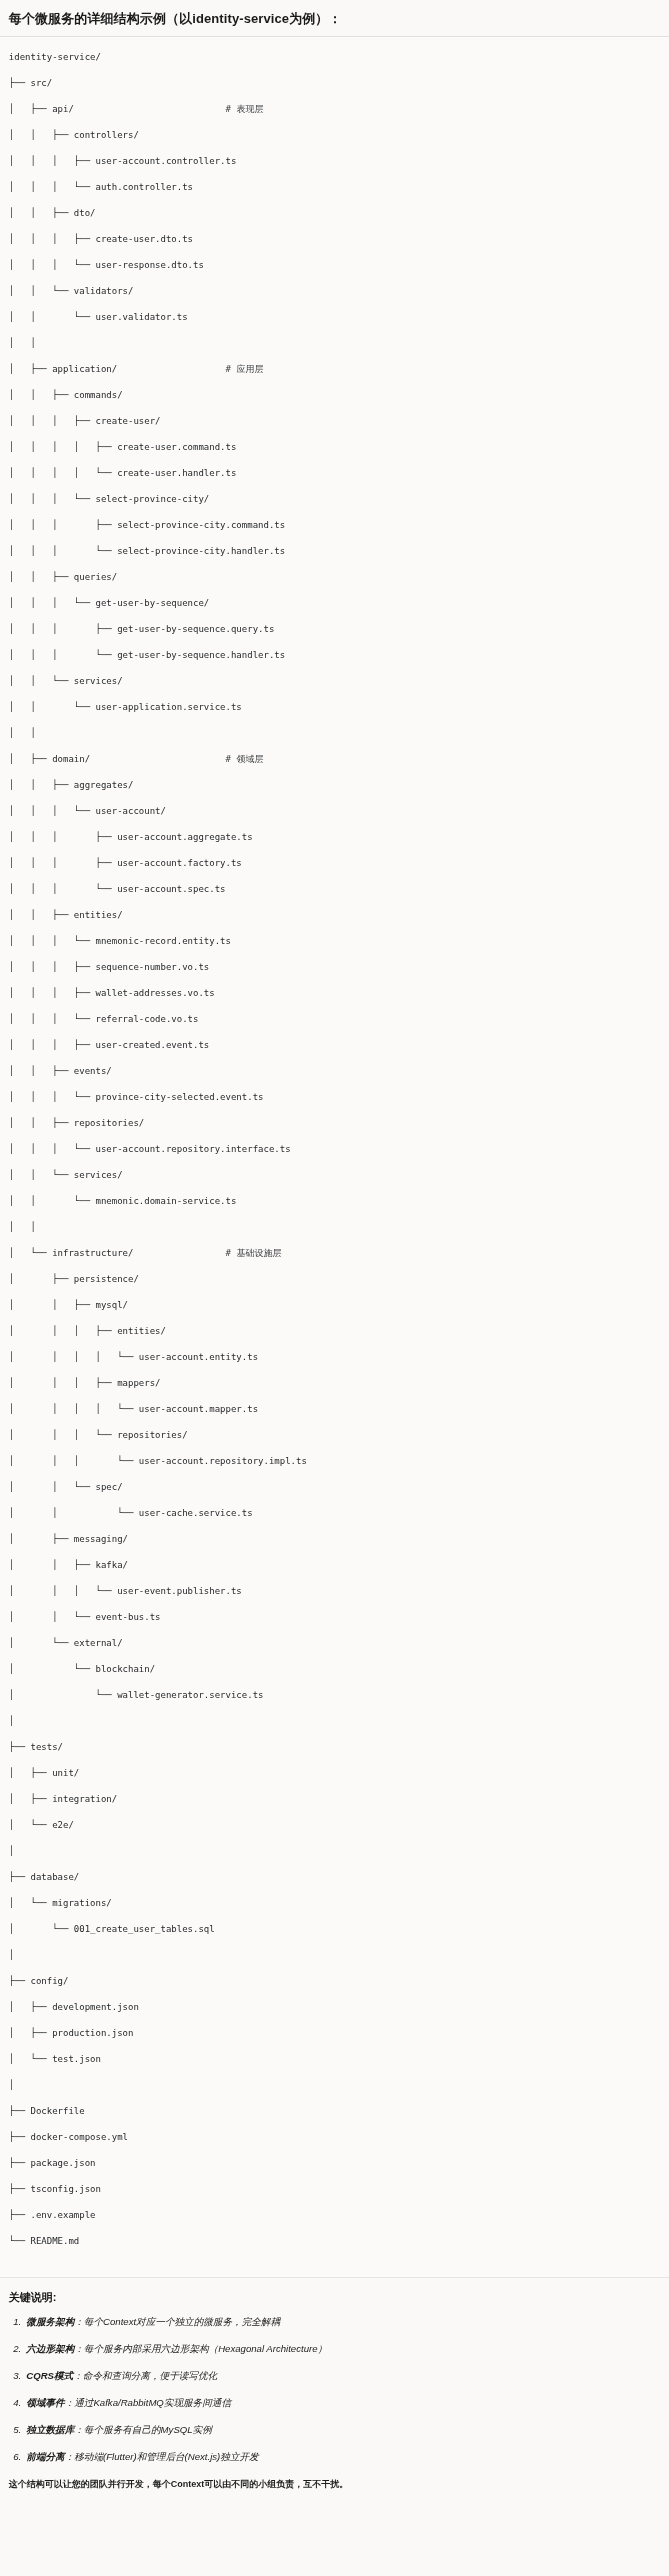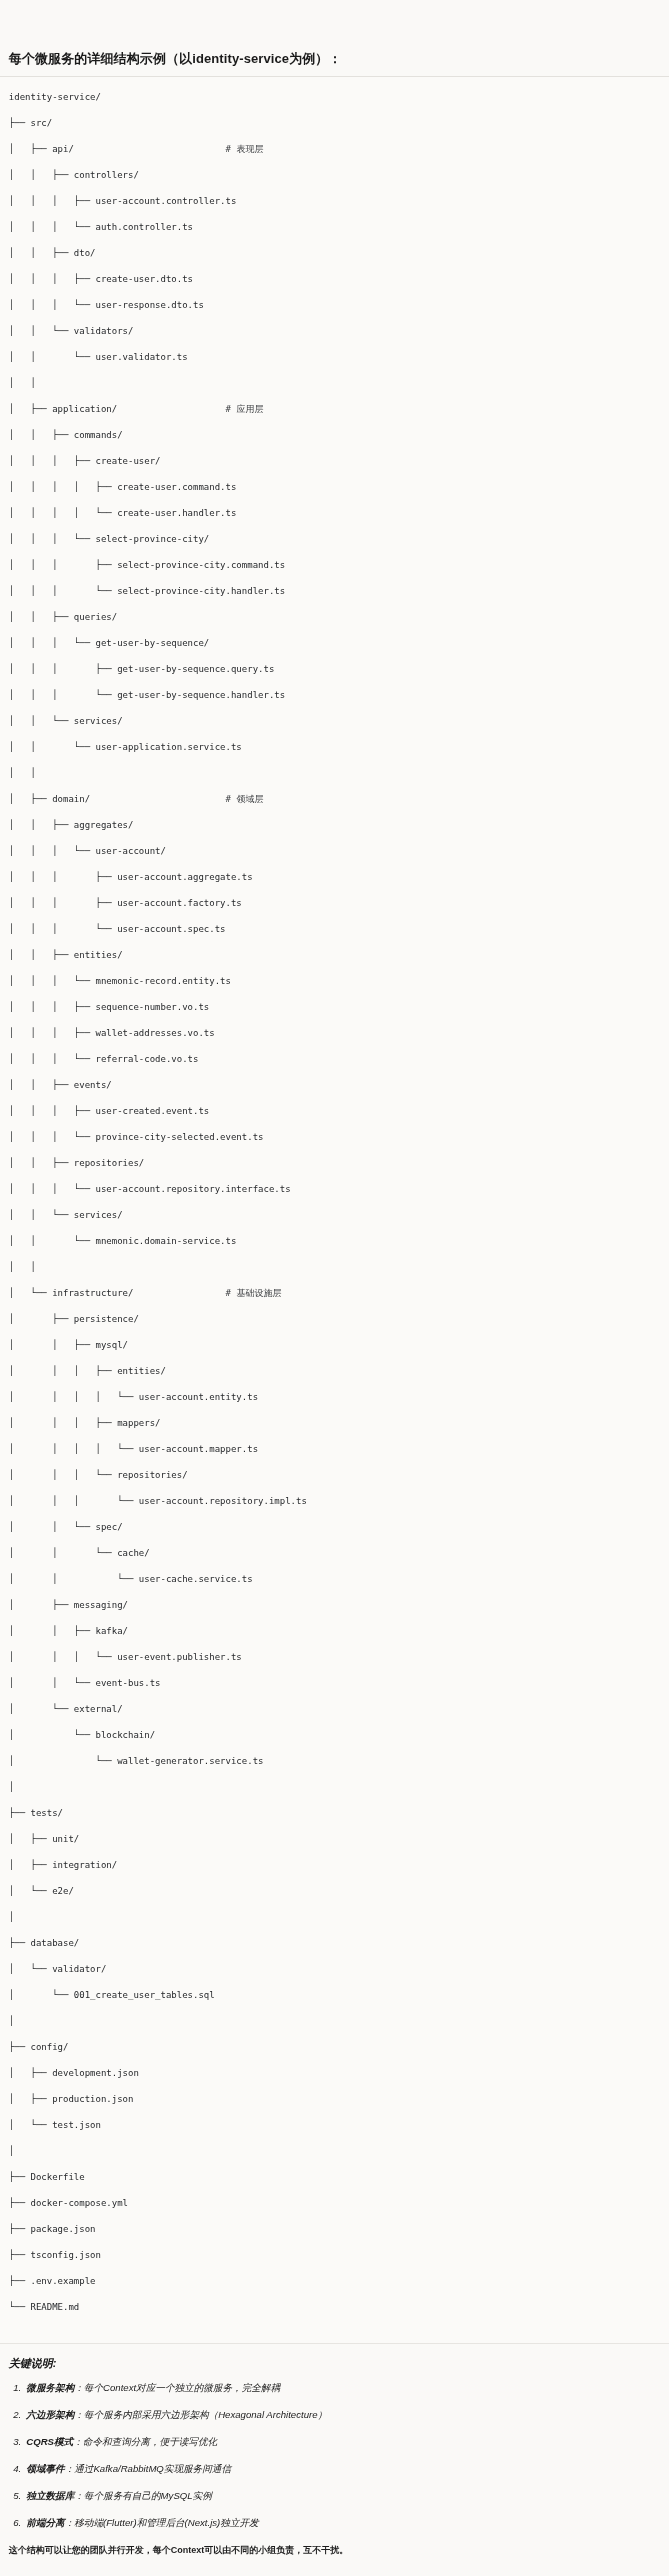--- a/index.html
+++ b/index.html
@@ -4,21 +4,21 @@
 <title>identity-service structure</title>
 <style>
   html,body{margin:0;padding:0;}
   body{
     width:669px;
     background:#faf9f7;
     font-family:"Liberation Sans","DejaVu Sans",sans-serif;
     color:#1f1f1f;
     -webkit-font-smoothing:antialiased;
   }
-  .page{width:669px;box-sizing:border-box;margin-top:40px;}
+  .page{width:669px;box-sizing:border-box;}
 
   
   .title-block{
     padding:10px 8.8px 8.8px 8.8px;
     border-bottom:0.6px solid #e3e1dd;
     background:#faf9f7;
   }
   .title{
     font-size:13px;
     font-weight:bold;
@@ -49,21 +49,20 @@
   .notes-block{
     padding:11.3px 8.8px 7.5px 8.8px;
     background:#faf9f7;
   }
   .notes-title{
     font-size:11px;
     font-weight:bold;
     color:#151515;
     margin:0 0 11.3px 0;
     line-height:1.3;
-    font-style:italic;
   }
   ol.notes{
     margin:0;
     padding:0 0 0 15px;
     list-style-type:decimal;
     font-style:italic;
   }
   ol.notes li{
     font-size:9.6px;
     line-height:1.5;
@@ -122,55 +121,54 @@
 <span class="row">│   │   ├── aggregates/</span>
 <span class="row">│   │   │   └── user-account/</span>
 <span class="row">│   │   │       ├── user-account.aggregate.ts</span>
 <span class="row">│   │   │       ├── user-account.factory.ts</span>
 <span class="row">│   │   │       └── user-account.spec.ts</span>
 <span class="row">│   │   ├── entities/</span>
 <span class="row">│   │   │   └── mnemonic-record.entity.ts</span>
 <span class="row">│   │   │   ├── sequence-number.vo.ts</span>
 <span class="row">│   │   │   ├── wallet-addresses.vo.ts</span>
 <span class="row">│   │   │   └── referral-code.vo.ts</span>
+<span class="row">│   │   │   ├── user-created.event.ts</span>
 <span class="row">│   │   ├── events/</span>
-<span class="row">│   │   │   ├── user-created.event.ts</span>
 <span class="row">│   │   │   └── province-city-selected.event.ts</span>
 <span class="row">│   │   ├── repositories/</span>
 <span class="row">│   │   │   └── user-account.repository.interface.ts</span>
 <span class="row">│   │   └── services/</span>
 <span class="row">│   │       └── mnemonic.domain-service.ts</span>
 <span class="row">│   │</span>
 <span class="row"><span>│   └── infrastructure/                 </span><span class="cmt"># 基础设施层</span></span>
 <span class="row">│       ├── persistence/</span>
 <span class="row">│       │   ├── mysql/</span>
 <span class="row">│       │   │   ├── entities/</span>
 <span class="row">│       │   │   │   └── user-account.entity.ts</span>
 <span class="row">│       │   │   ├── mappers/</span>
 <span class="row">│       │   │   │   └── user-account.mapper.ts</span>
 <span class="row">│       │   │   └── repositories/</span>
 <span class="row">│       │   │       └── user-account.repository.impl.ts</span>
 <span class="row">│       │   └── spec/</span>
-<span class="row">│       │       └── cache/</span>
 <span class="row">│       │           └── user-cache.service.ts</span>
 <span class="row">│       ├── messaging/</span>
 <span class="row">│       │   ├── kafka/</span>
 <span class="row">│       │   │   └── user-event.publisher.ts</span>
 <span class="row">│       │   └── event-bus.ts</span>
 <span class="row">│       └── external/</span>
 <span class="row">│           └── blockchain/</span>
 <span class="row">│               └── wallet-generator.service.ts</span>
 <span class="row">│</span>
 <span class="row">├── tests/</span>
 <span class="row">│   ├── unit/</span>
 <span class="row">│   ├── integration/</span>
 <span class="row">│   └── e2e/</span>
 <span class="row">│</span>
 <span class="row">├── database/</span>
-<span class="row">│   └── validator/</span>
+<span class="row">│   └── migrations/</span>
 <span class="row">│       └── 001_create_user_tables.sql</span>
 <span class="row">│</span>
 <span class="row">├── config/</span>
 <span class="row">│   ├── development.json</span>
 <span class="row">│   ├── production.json</span>
 <span class="row">│   └── test.json</span>
 <span class="row">│</span>
 <span class="row">├── Dockerfile</span>
 <span class="row">├── docker-compose.yml</span>
 <span class="row">├── package.json</span>

